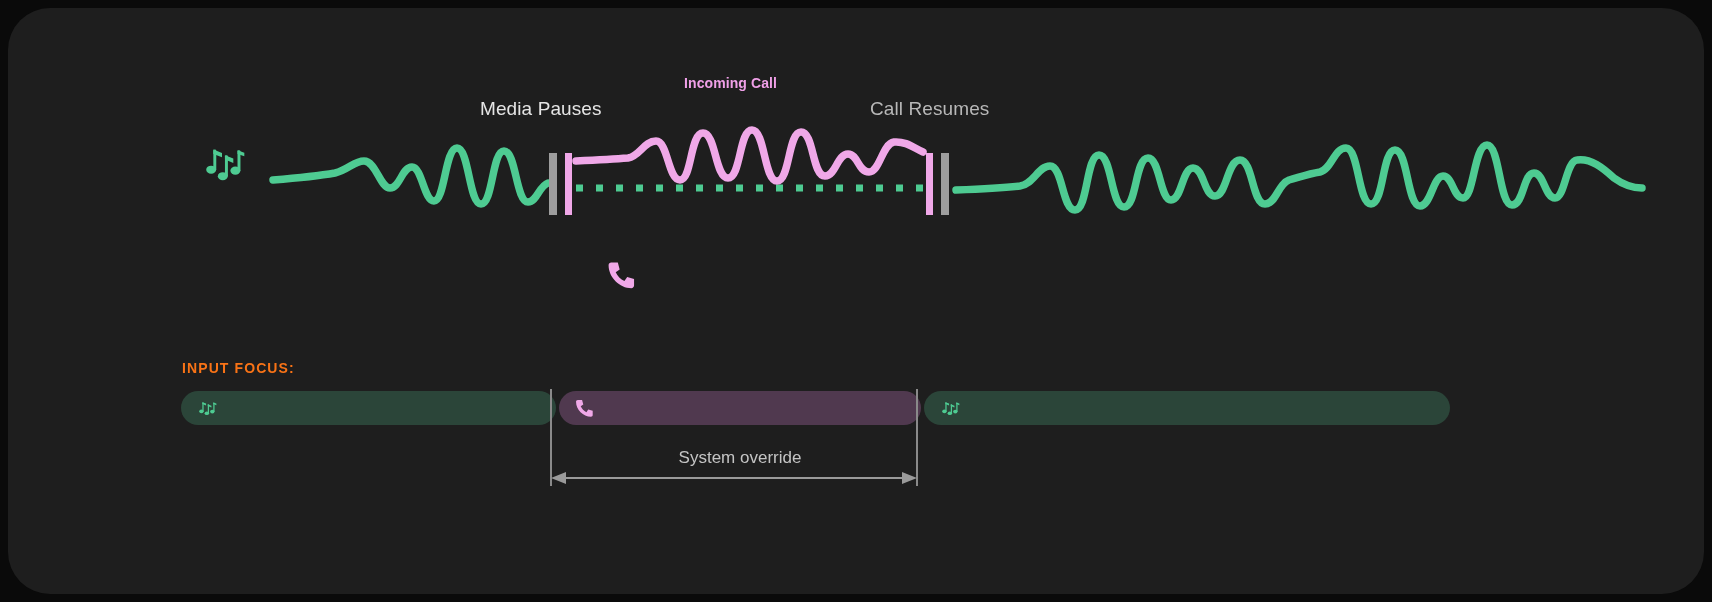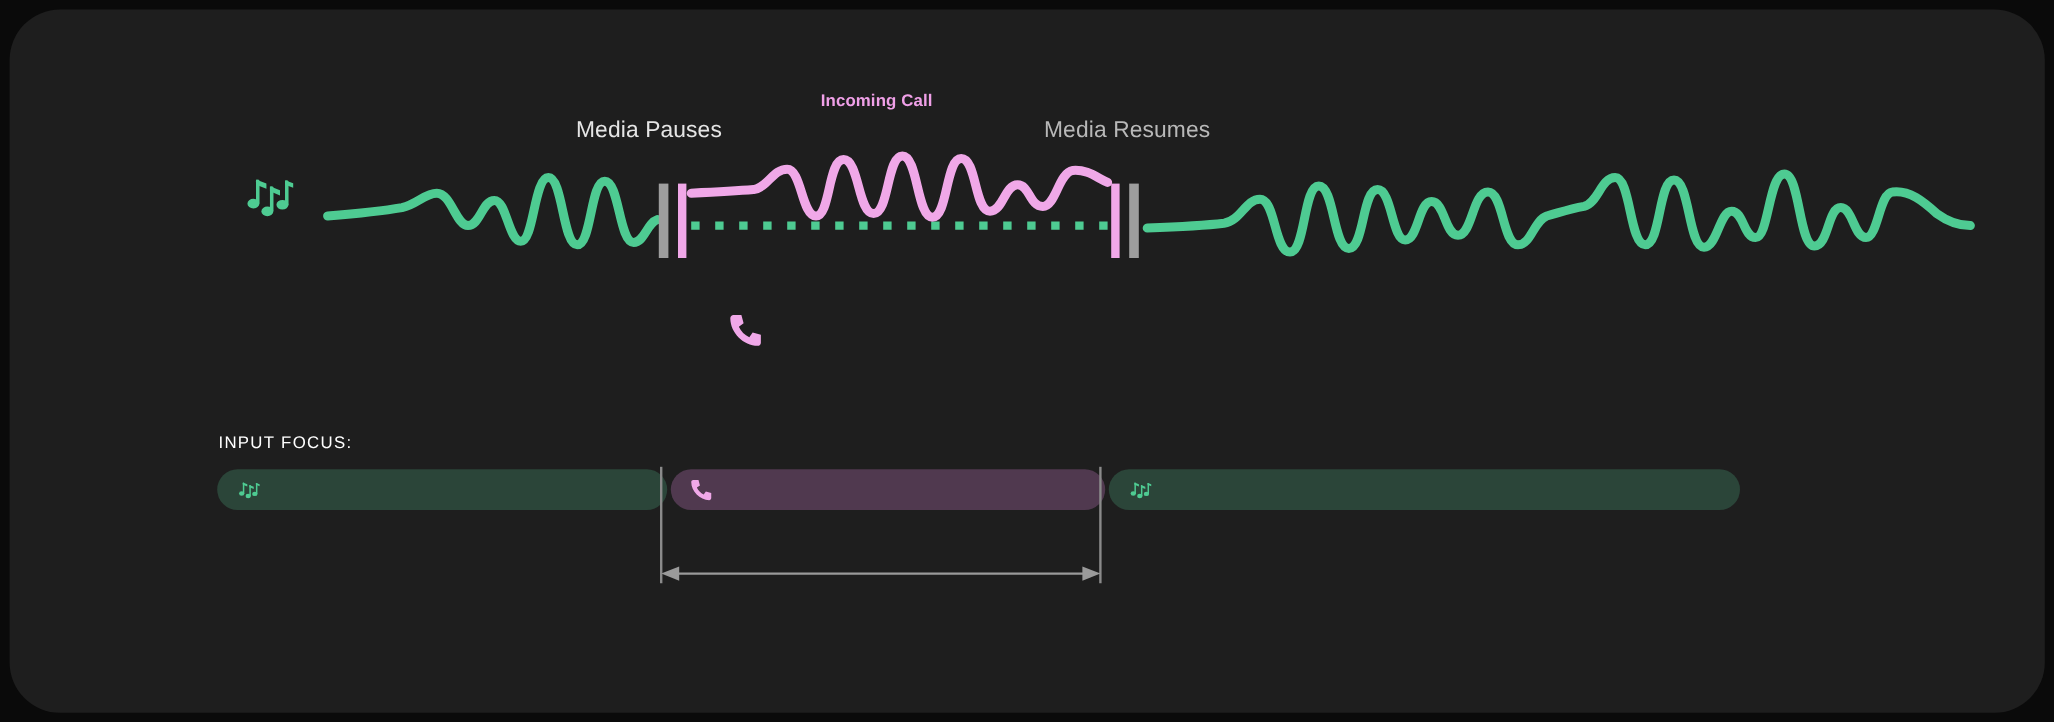--- a/index.html
+++ b/index.html
@@ -34,23 +34,23 @@
   #lbl-resume  { left: 862px;  top: 90px;  color: #b8b8b8; }
   #lbl-call    { left: 676px;  top: 67px;  color: #f0a0e8; font-weight: 600; font-size: 14px; }
 
   #wave-svg { position: absolute; left: 0; top: 0; }
 
   
   #focus-title {
     position: absolute;
     left: 174px; top: 352px;
     font-size: 14px;
-    font-weight: 400;
+    font-weight: 700;
     letter-spacing: 1.1px;
-    color: #ffffff;
+    color: #f97316;
   }
   .focus-bar {
     position: absolute;
     height: 34px;
     top: 383px;
     border-radius: 17px;
     display: flex;
     align-items: center;
   }
   .focus-bar .bar-ico {
@@ -75,21 +75,21 @@
 </style>
 </head>
 <body>
 
 <div id="card">
 
   <div id="stage">
 
     <div class="lbl" id="lbl-pause">Media Pauses</div>
     <div class="lbl" id="lbl-call">Incoming Call</div>
-    <div class="lbl" id="lbl-resume">Media Resumes</div>
+    <div class="lbl" id="lbl-resume">Call Resumes</div>
 
     <svg id="wave-svg" width="1696" height="320" viewBox="0 0 1696 320">
 
       <g fill="#4ecB92" transform="translate(192,140) scale(1.55)">
         <path d="M4 14.0 a3.2 2.6 0 1 0 6.4 0 a3.2 2.6 0 1 0 -6.4 0 Z"></path>
         <rect x="8.6" y="1.0" width="1.9" height="13.6" rx="0.9"></rect>
         <path d="M8.6 1.0 L14.2 3.2 L14.2 6.0 L8.6 3.8 Z"></path>
         <path d="M11.5 18.2 a3.2 2.6 0 1 0 6.4 0 a3.2 2.6 0 1 0 -6.4 0 Z"></path>
         <rect x="16.1" y="4.6" width="1.9" height="13.9" rx="0.9"></rect>
         <path d="M16.1 4.6 L21.5 6.8 L21.5 9.6 L16.1 7.4 Z"></path>
@@ -207,20 +207,21 @@
         <path d="M10.4 18.2 a3 2.5 0 1 0 6 0 a3 2.5 0 1 0 -6 0 Z"></path>
         <rect x="14.7" y="5.8" width="1.7" height="13" rx="0.8"></rect>
         <path d="M14.7 5.8 L19.7 7.8 L19.7 10.4 L14.7 8.4 Z"></path>
         <path d="M17.9 15.9 a3 2.5 0 1 0 6 0 a3 2.5 0 1 0 -6 0 Z"></path>
         <rect x="22.2" y="3.4" width="1.7" height="13" rx="0.8"></rect>
         <path d="M22.2 3.4 L26.4 5.0 L26.4 7.2 L22.2 5.6 Z"></path>
       </svg>
     </span>
   </div>
 
+  <div id="override-label">System override</div>
 
   <svg id="override-svg" width="1696" height="586" viewBox="0 0 1696 586">
     <line x1="543" y1="381" x2="543" y2="478" stroke="#8a8a8a" stroke-width="2"></line>
     <line x1="909" y1="381" x2="909" y2="478" stroke="#8a8a8a" stroke-width="2"></line>
     <line x1="551" y1="470" x2="901" y2="470" stroke="#9a9a9a" stroke-width="1.8"></line>
     <path d="M543,470 L558,464 L558,476 Z" fill="#9a9a9a"></path>
     <path d="M909,470 L894,464 L894,476 Z" fill="#9a9a9a"></path>
   </svg>
 
 </div>

